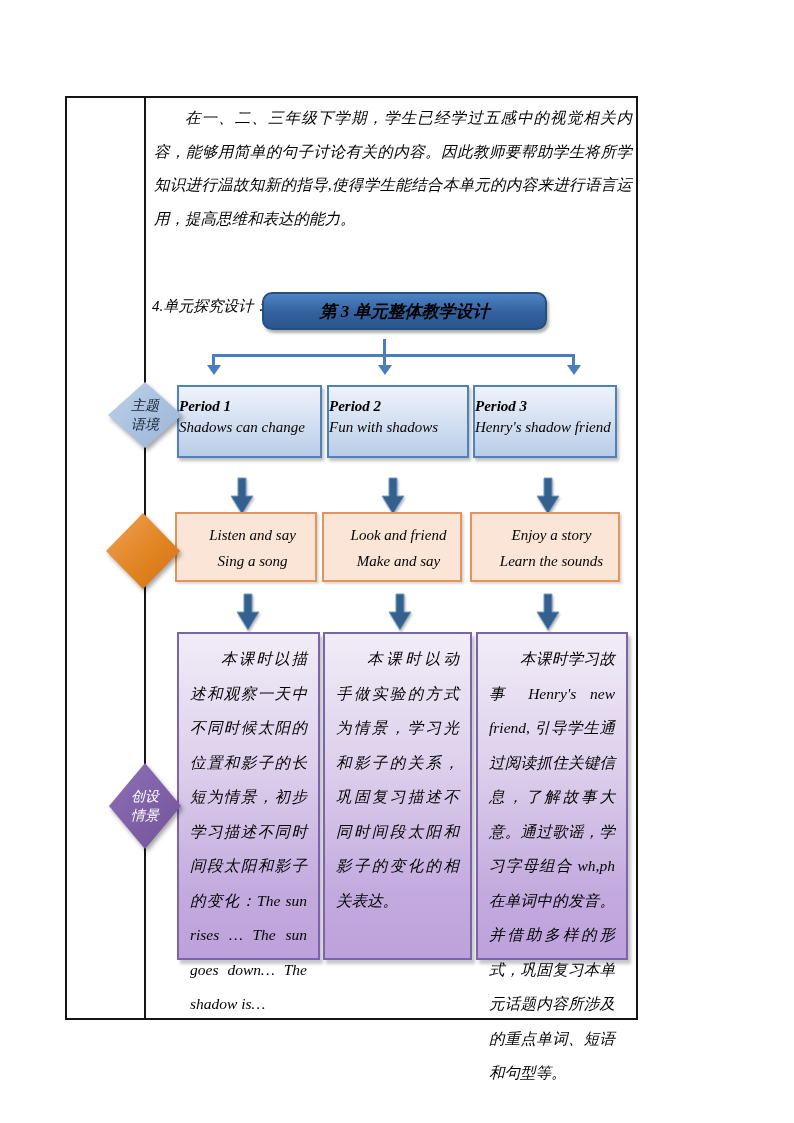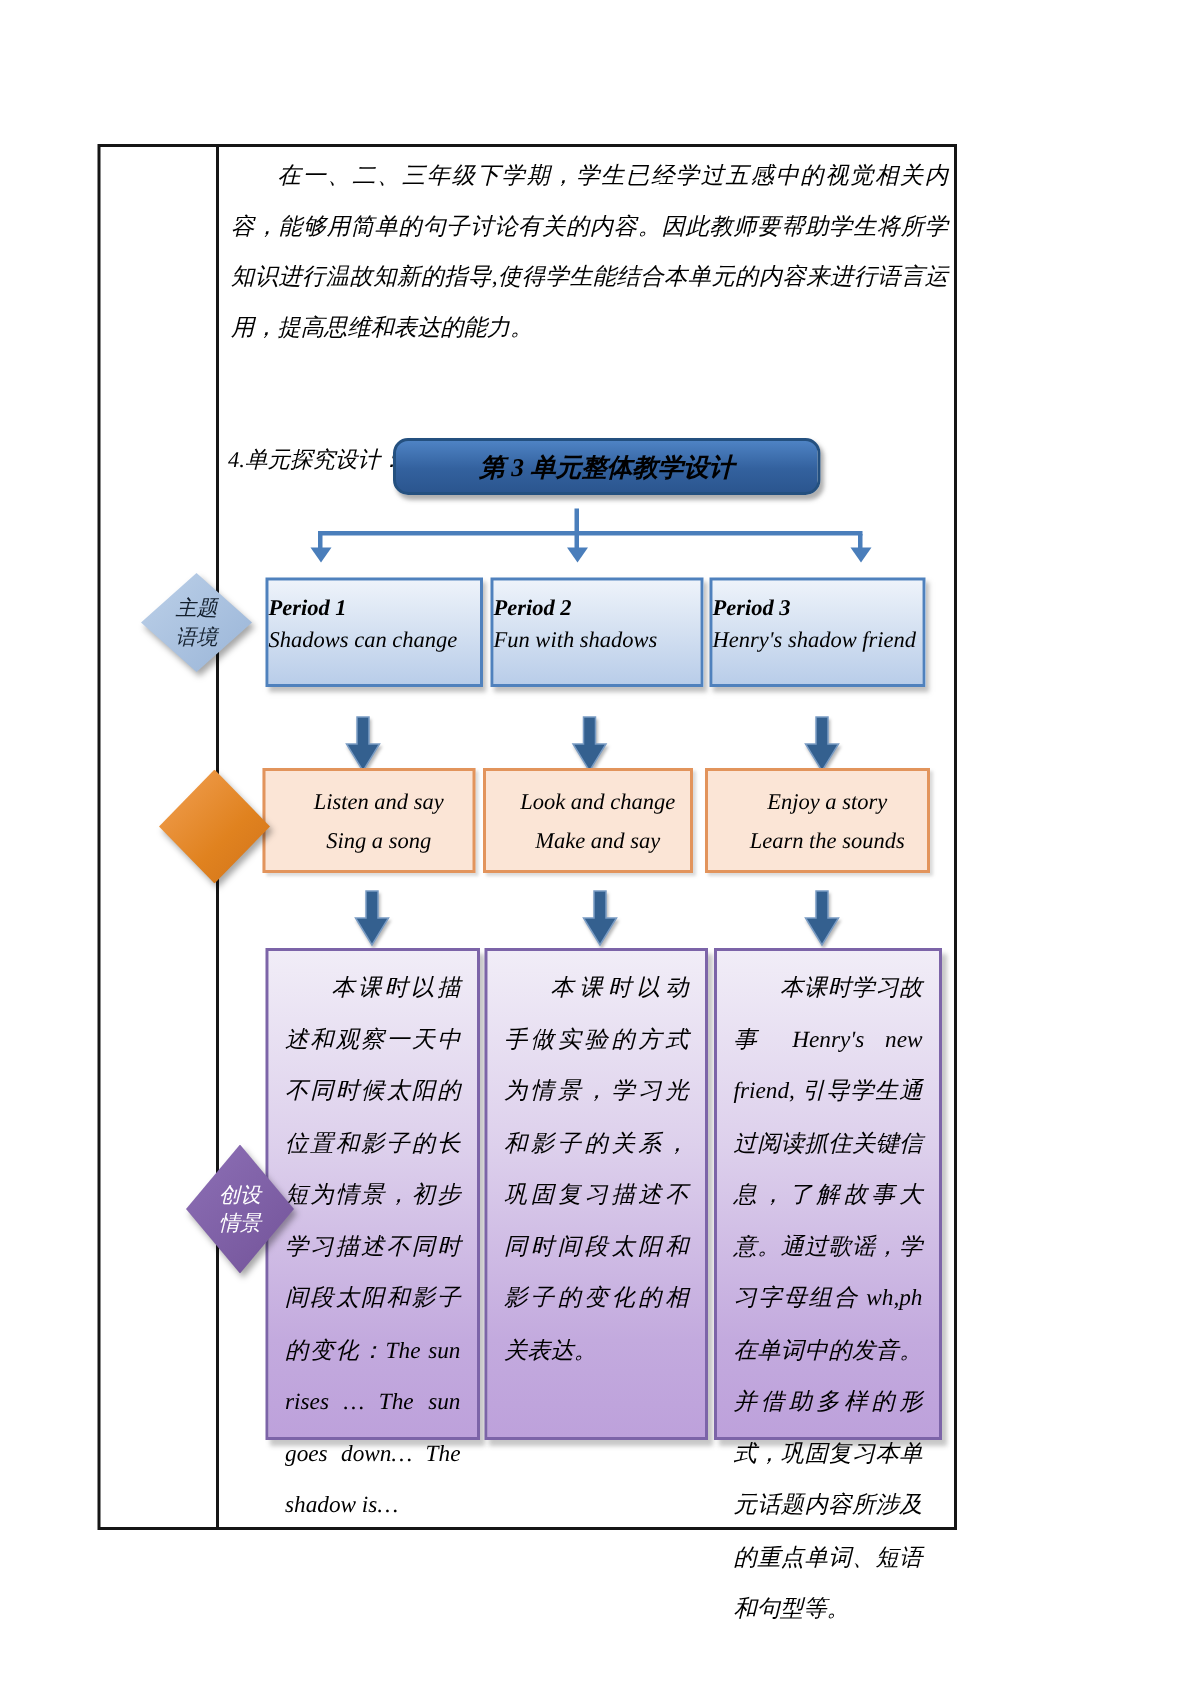--- a/index.html
+++ b/index.html
@@ -68,21 +68,21 @@
     font-size:15.5px; line-height:34.5px; text-align:justify; text-indent:2em;
     padding:8px 11px; z-index:3; }
   .d1 { left:177px; width:143px; } .d2 { left:323px; width:149px; } .d3 { left:476px; width:152px; }
 
   
   .diamond { position:absolute; clip-path:polygon(50% 0,100% 50%,50% 100%,0 50%);
     display:flex; align-items:center; justify-content:center; text-align:center;
     font-family:"Liberation Sans","DejaVu Sans",sans-serif;
     font-size:14px; line-height:19px; white-space:pre-line; z-index:4; }
   .dia-wrap { position:absolute; z-index:4; filter:drop-shadow(2px 3px 2px rgba(0,0,0,.35)); }
-  .dw1 { left:94px; top:382px; } .dw2 { left:106px; top:513px; } .dw3 { left:124px; top:763px; }
+  .dw1 { left:108px; top:382px; } .dw2 { left:106px; top:513px; } .dw3 { left:109px; top:763px; }
   .dia1 { position:relative; width:74px; height:66px;
     background:linear-gradient(135deg,#bcd0e8,#9ab5d8); color:#14202e; }
   .dia2 { position:relative; width:74px; height:76px;
     background:linear-gradient(135deg,#f2a155,#e0821f 60%,#d1731a); color:#fff; }
   .dia3 { position:relative; width:72px; height:86px;
     background:linear-gradient(135deg,#8d70b6,#735399); color:#fff; }
 </style>
 </head>
 <body>
 
@@ -128,21 +128,21 @@
     </svg>
   <svg class="barrow ba-r1c3" width="26" height="38">
       <path d="M9 1 H17 V19 H24 L13 37 L2 19 H9 Z" fill="#34608f" stroke="#7a9cc4" stroke-width="1"></path>
     </svg>
 
   <div class="abox a1">
     <div>Listen and say</div>
     <div>Sing a song</div>
   </div>
   <div class="abox a2">
-    <div>Look and change</div>
+    <div>Look and friend</div>
     <div>Make and say</div>
   </div>
   <div class="abox a3">
     <div>Enjoy a story</div>
     <div>Learn the sounds</div>
   </div>
 
   <svg class="barrow ba-r2c1" width="26" height="38">
       <path d="M9 1 H17 V19 H24 L13 37 L2 19 H9 Z" fill="#34608f" stroke="#7a9cc4" stroke-width="1"></path>
     </svg>

